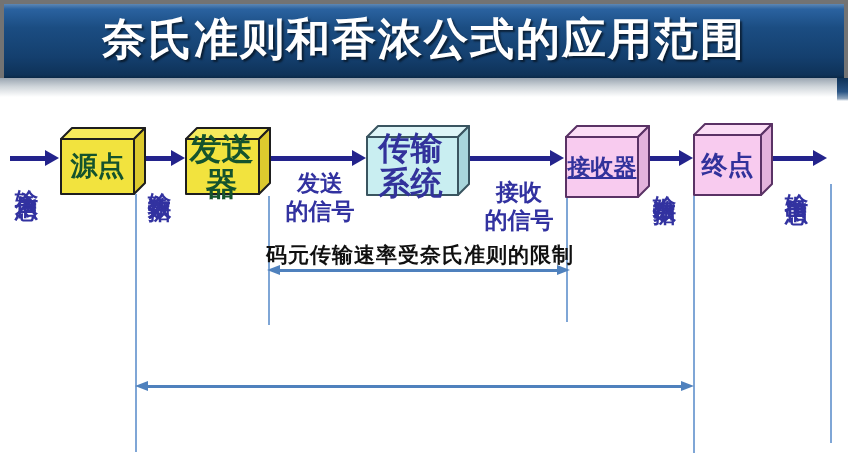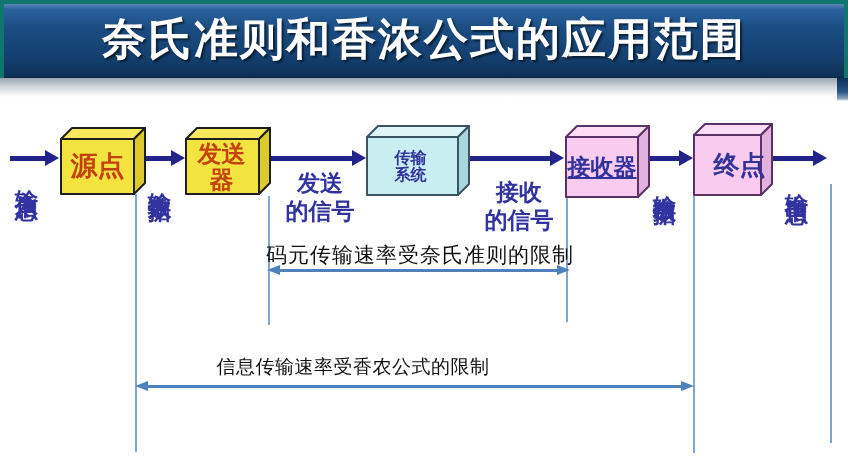--- a/index.html
+++ b/index.html
@@ -1,20 +1,20 @@
 <!DOCTYPE html>
 <html><head>
 <meta charset="utf-8">
 <style>
   html,body{margin:0;padding:0;}
   body{font-family:"Liberation Sans","DejaVu Sans",sans-serif;background:#ffffff;}
   #slide{position:relative;width:848px;height:471px;background:#ffffff;overflow:hidden;}
 
   
-  .banner-outer{position:absolute;left:0;top:0;width:848px;height:78px;background:#0f766e;}
+  .banner-outer{position:absolute;left:0;top:0;width:848px;height:78px;background:#737373;}
   .banner-inner{position:absolute;left:4px;top:4px;width:840px;height:74px;
     background:linear-gradient(180deg,#5d87b4 0%,#2a62a0 7%,#1b4d82 32%,#143f6e 72%,#0e3258 96%,#0a2846 100%);
     display:flex;align-items:center;justify-content:center;}
   .banner-title{color:#ffffff;font-family:"Liberation Serif","DejaVu Serif",serif;
     font-weight:bold;font-size:44px;letter-spacing:2px;white-space:nowrap;
     text-shadow:2px 2px 2px rgba(0,0,0,.55);padding-bottom:4px;}
   .banner-fade{position:absolute;left:0;top:78px;width:848px;height:19px;
     background:linear-gradient(180deg,#9aa5b1 0%,#cfd5da 45%,#ffffff 100%);}
   .banner-tab{position:absolute;right:0;top:78px;width:11px;height:23px;
     background:linear-gradient(180deg,#0e3258 0%,#2a5585 60%,#8fa5bd 90%,#ffffff 100%);}
@@ -23,37 +23,37 @@
   .box3d{position:absolute;}
   .box3d svg polygon{stroke-width:2px;stroke-linejoin:round;}
   .yellow svg polygon{stroke:#1e1e1e;}
   .yellow .f-top{fill:#f6ea5c}.yellow .f-front{fill:#f2e33e}.yellow .f-side{fill:#dcc92e}
   .cyan svg polygon{stroke:#3a5560;}
   .cyan .f-top{fill:#def5f7}.cyan .f-front{fill:#c9eef1}.cyan .f-side{fill:#a9d6dc}
   .pink svg polygon{stroke:#5a3265;}
   .pink .f-top{fill:#fbddf5}.pink .f-front{fill:#f8cbef}.pink .f-side{fill:#e3b2dc}
   .box-label{position:absolute;display:flex;align-items:center;justify-content:center;
     font-weight:bold;white-space:pre-line;text-align:center;line-height:1.08;}
-  .lbl-dark{color:#c2410c;}
+  .lbl-dark{color:#14532d;}
   .lbl-navy{color:#32329b;}
 
   
   .harrow{position:absolute;display:flex;align-items:center;height:16px;}
   .harrow .shaft{flex:1;height:5px;background:#23238c;}
   .harrow .head{width:0;height:0;border-top:8px solid transparent;
     border-bottom:8px solid transparent;border-left:14px solid #23238c;}
 
   
   .vtext{position:absolute;writing-mode:vertical-rl;text-orientation:upright;
     color:#3232a0;font-weight:bold;font-size:23px;letter-spacing:3px;line-height:28px;}
   .signal-label{position:absolute;width:130px;text-align:center;color:#3232a0;
     font-weight:bold;font-size:23px;line-height:28px;white-space:pre-line;}
 
   
-  .ann-label{position:absolute;color:#101010;font-weight:normal;text-align:center;white-space:nowrap;}
+  .ann-label{position:absolute;color:#101010;font-weight:bold;text-align:center;white-space:nowrap;}
   .dblarrow{position:absolute;display:flex;align-items:center;height:12px;}
   .dblarrow .shaft{flex:1;height:3px;background:#4f81bd;}
   .dblarrow .head-l{width:0;height:0;border-top:5px solid transparent;
     border-bottom:5px solid transparent;border-right:13px solid #4f81bd;}
   .dblarrow .head-r{width:0;height:0;border-top:5px solid transparent;
     border-bottom:5px solid transparent;border-left:13px solid #4f81bd;}
   .vline{position:absolute;width:2px;background:#7fa6d6;}
 </style>
 </head>
 <body>
@@ -102,49 +102,49 @@
   </div>
   <div class="box-label lbl-dark" style="left:61px;top:139px;width:73px;height:55px;font-size:27px;">源点</div>
 
   <div class="box3d yellow" style="left:184px;top:126px;">
     <svg width="88" height="70">
       <polygon class="f-top" points="2,13 13,2 86,2 75,13"></polygon>
       <polygon class="f-side" points="75,13 86,2 86,57 75,68"></polygon>
       <polygon class="f-front" points="2,13 75,13 75,68 2,68"></polygon>
     </svg>
   </div>
-  <div class="box-label lbl-dark" style="left:186px;top:139px;width:71px;height:55px;font-size:24px;">发送器</div>
+  <div class="box-label lbl-dark" style="left:186px;top:139px;width:71px;height:55px;font-size:32px;">发送器</div>
 
   <div class="box3d cyan" style="left:365px;top:124px;">
     <svg width="106" height="73">
       <polygon class="f-top" points="2,13 13,2 104,2 93,13"></polygon>
       <polygon class="f-side" points="93,13 104,2 104,60 93,71"></polygon>
       <polygon class="f-front" points="2,13 93,13 93,71 2,71"></polygon>
     </svg>
   </div>
-  <div class="box-label lbl-navy" style="left:367px;top:137px;width:87px;height:58px;font-size:16px;">传输
+  <div class="box-label lbl-navy" style="left:367px;top:137px;width:87px;height:58px;font-size:32px;">传输
 系统</div>
 
   <div class="box3d pink" style="left:564px;top:124px;">
     <svg width="87" height="75">
       <polygon class="f-top" points="2,13 13,2 85,2 74,13"></polygon>
       <polygon class="f-side" points="74,13 85,2 85,62 74,73"></polygon>
       <polygon class="f-front" points="2,13 74,13 74,73 2,73"></polygon>
     </svg>
   </div>
   <div class="box-label lbl-navy" style="left:566px;top:137px;width:72px;height:60px;font-size:23px;text-decoration:underline;">接收器</div>
 
   <div class="box3d pink" style="left:692px;top:122px;">
     <svg width="82" height="75">
       <polygon class="f-top" points="2,13 13,2 80,2 69,13"></polygon>
       <polygon class="f-side" points="69,13 80,2 80,62 69,73"></polygon>
       <polygon class="f-front" points="2,13 69,13 69,73 2,73"></polygon>
     </svg>
   </div>
-  <div class="box-label lbl-navy" style="left:694px;top:135px;width:67px;height:60px;font-size:26px;padding-left:12px;">终点</div>
+  <div class="box-label lbl-navy" style="left:694px;top:135px;width:67px;height:60px;font-size:26px;">终点</div>
 
   <div class="vtext" style="left:13px;top:170px;">输入信息</div>
   <div class="vtext" style="left:146px;top:173px;">输入数据</div>
   <div class="signal-label" style="left:255px;top:169px;">发送
 的信号</div>
   <div class="signal-label" style="left:454px;top:178px;">接收
 的信号</div>
   <div class="vtext" style="left:651px;top:176px;">输出数据</div>
   <div class="vtext" style="left:783px;top:174px;">输出信息</div>
 
@@ -154,20 +154,19 @@
   <div class="vline" style="left:693px;top:196px;height:257px;"></div>
   <div class="vline" style="left:830px;top:184px;height:259px;"></div>
 
   <div class="ann-label" style="left:220px;top:241px;width:400px;font-size:21px;letter-spacing:1px;">码元传输速率受奈氏准则的限制</div>
   <div class="dblarrow" style="left:267px;top:264px;width:303px;">
     <div class="head-l"></div>
       <div class="shaft"></div>
       <div class="head-r"></div>
   </div>
 
-  <div class="ann-label" style="left:153px;top:354px;width:400px;font-size:19px;letter-spacing:0.5px;">信息传输速率受香农公式的限制</div>
   <div class="dblarrow" style="left:135px;top:380px;width:559px;">
     <div class="head-l"></div>
       <div class="shaft"></div>
       <div class="head-r"></div>
   </div>
 
 </div>
 
 </body></html>

